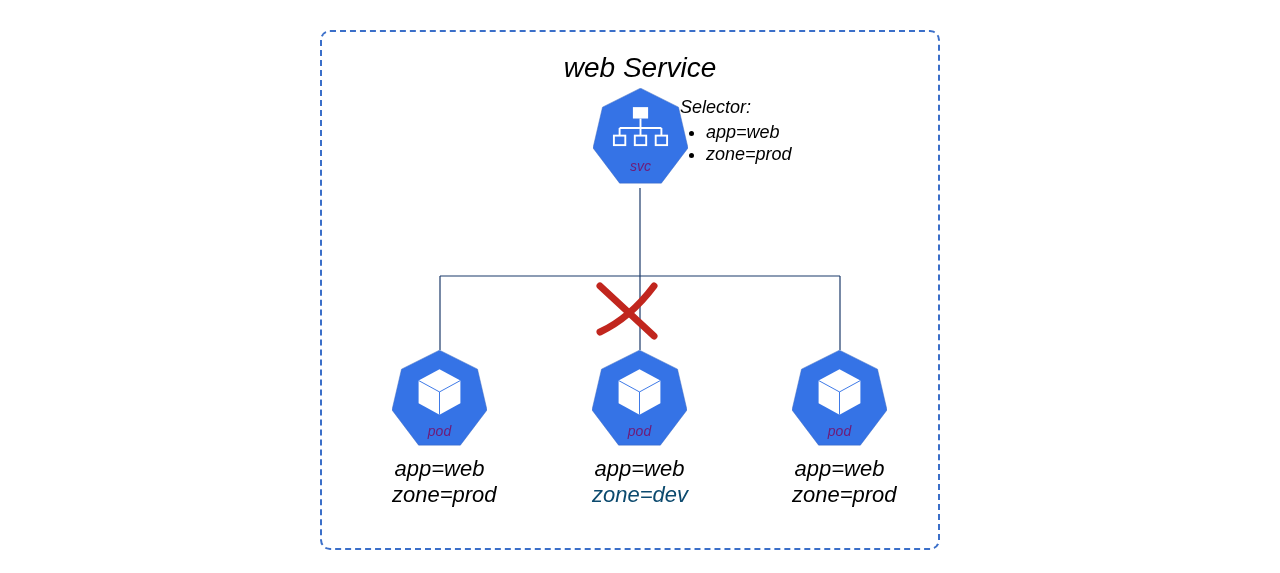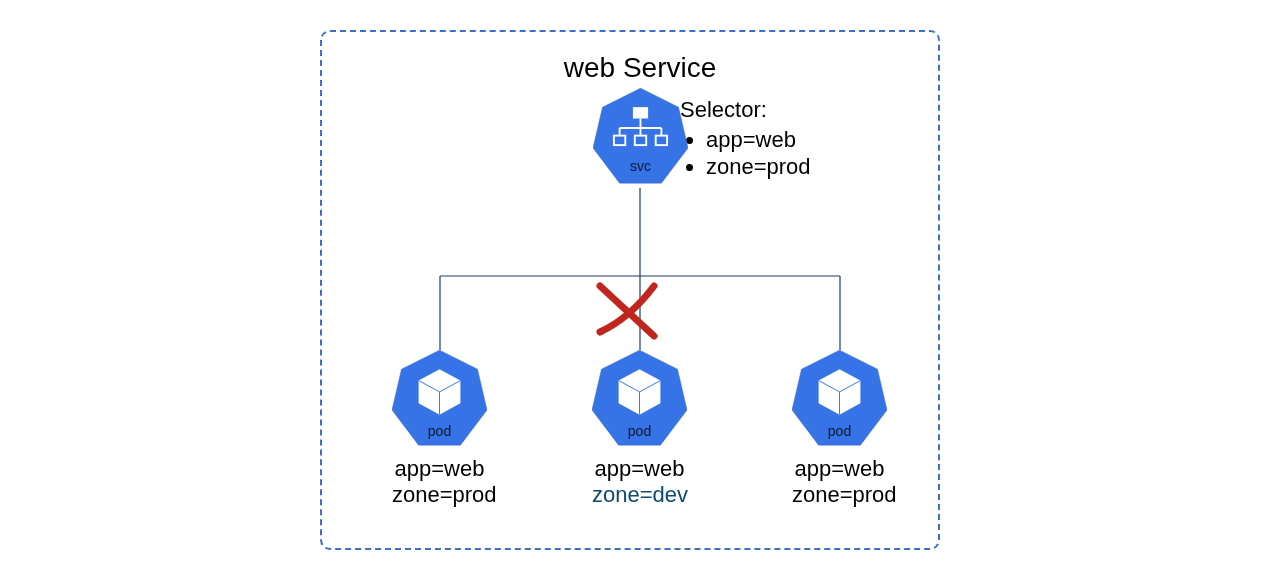--- a/index.html
+++ b/index.html
@@ -8,20 +8,21 @@
     background: #fff;
     width: 1280px;
     height: 573px;
     font-family: "Helvetica Neue", Arial, sans-serif;
     color: #000;
   }
   .canvas {
     position: relative;
     width: 1280px;
     height: 573px;
+    font-style: italic;
   }
   
   .bounding {
     position: absolute;
     left: 320px;
     top: 30px;
     width: 620px;
     height: 520px;
     border: 2px dashed #3b6fc9;
     border-radius: 10px;
@@ -36,21 +37,21 @@
     text-align: center;
     font-size: 28px;
     font-weight: 400;
     color: #000;
   }
   
   .selector-block {
     position: absolute;
     left: 680px;
     top: 96px;
-    font-size: 22px;
+    font-size: 18px;
     color: #000;
     line-height: 1.25;
   }
   .selector-block ul {
     margin: 2px 0 0 0;
     padding-left: 26px;
   }
   .selector-block li {
     margin: 0;
     padding: 0;
@@ -61,21 +62,21 @@
     text-align: center;
   }
   .node svg.hept {
     display: block;
     margin: 0 auto;
   }
   .node .inner-label {
     position: absolute;
     width: 100%;
     left: 0;
-    color: #0f172a;
+    color: #701a75;
     font-size: 14px;
     font-weight: 400;
   }
   .hept-body {
     fill: #3573e6;
     stroke: #3b69c0;
     stroke-width: 0.5;
   }
   .icon-stroke {
     stroke: #fff;

